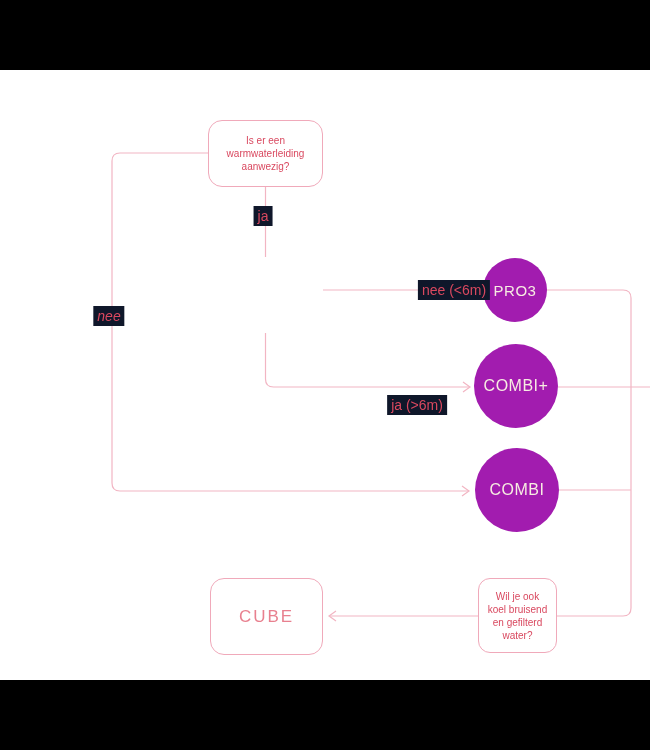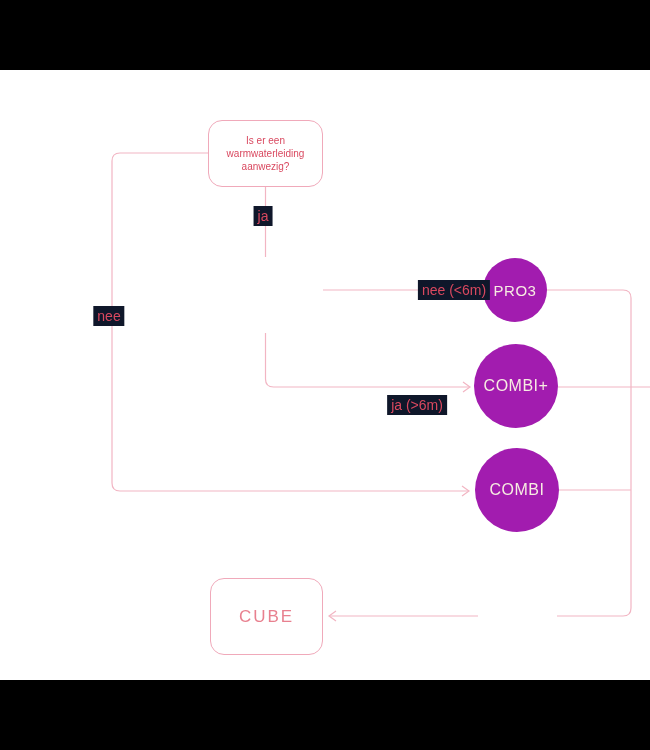--- a/index.html
+++ b/index.html
@@ -50,21 +50,21 @@
   .edge-label{
     position:absolute;
     transform:translate(-50%,-50%);
     background:#0f172a;
     color:#d9485f;
     font-size:14px;
     padding:2px 4px;
     white-space:nowrap;
   }
   .edge-label.ja{left:263px;top:216px;}
-  .edge-label.nee{left:109px;top:316px;}
+  .edge-label.nee{left:109px;top:316px;font-style:italic;}
   .edge-label.nee6m{left:418px;top:290px;margin-left:36px;}
   .edge-label.ja6m{left:417px;top:405px;}
 </style>
 </head>
 <body>
 
 <div class="stage">
 
   <svg class="wires" width="650" height="750" viewBox="0 0 650 750" fill="none" stroke="#f2b5c3" stroke-width="1.2">
 
@@ -85,20 +85,24 @@
 
     <path d="M559 490 H631"></path>
 
     <path d="M478 616 H330"></path>
     <polyline points="336,611 329,616 336,621"></polyline>
   </svg>
 
   <div class="qbox q1">Is er een
 warmwaterleiding
 aanwezig?</div>
+  <div class="qbox q3">Wil je ook
+koel bruisend
+en gefilterd
+water?</div>
 
   <div class="circle pro3">PRO3</div>
   <div class="circle combi">COMBI</div>
   <div class="circle combiplus">COMBI+</div>
   <div class="qbox cube">CUBE</div>
 
   <div class="edge-label ja">ja</div>
   <div class="edge-label nee">nee</div>
   <div class="edge-label nee6m">nee (&lt;6m)</div>
   <div class="edge-label ja6m">ja (&gt;6m)</div>

